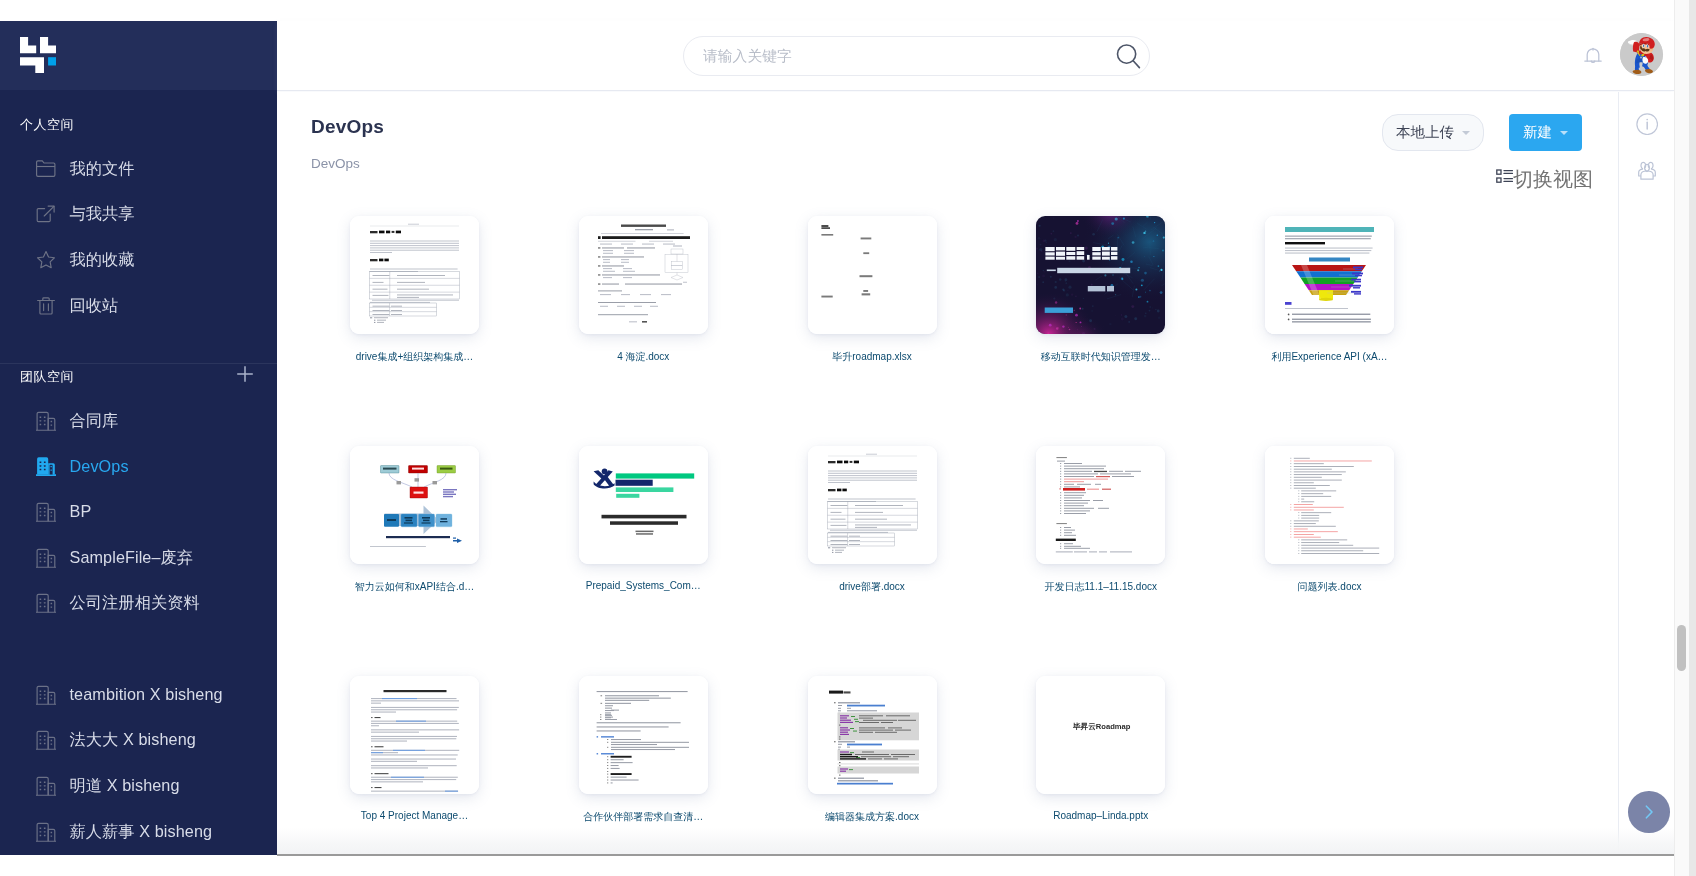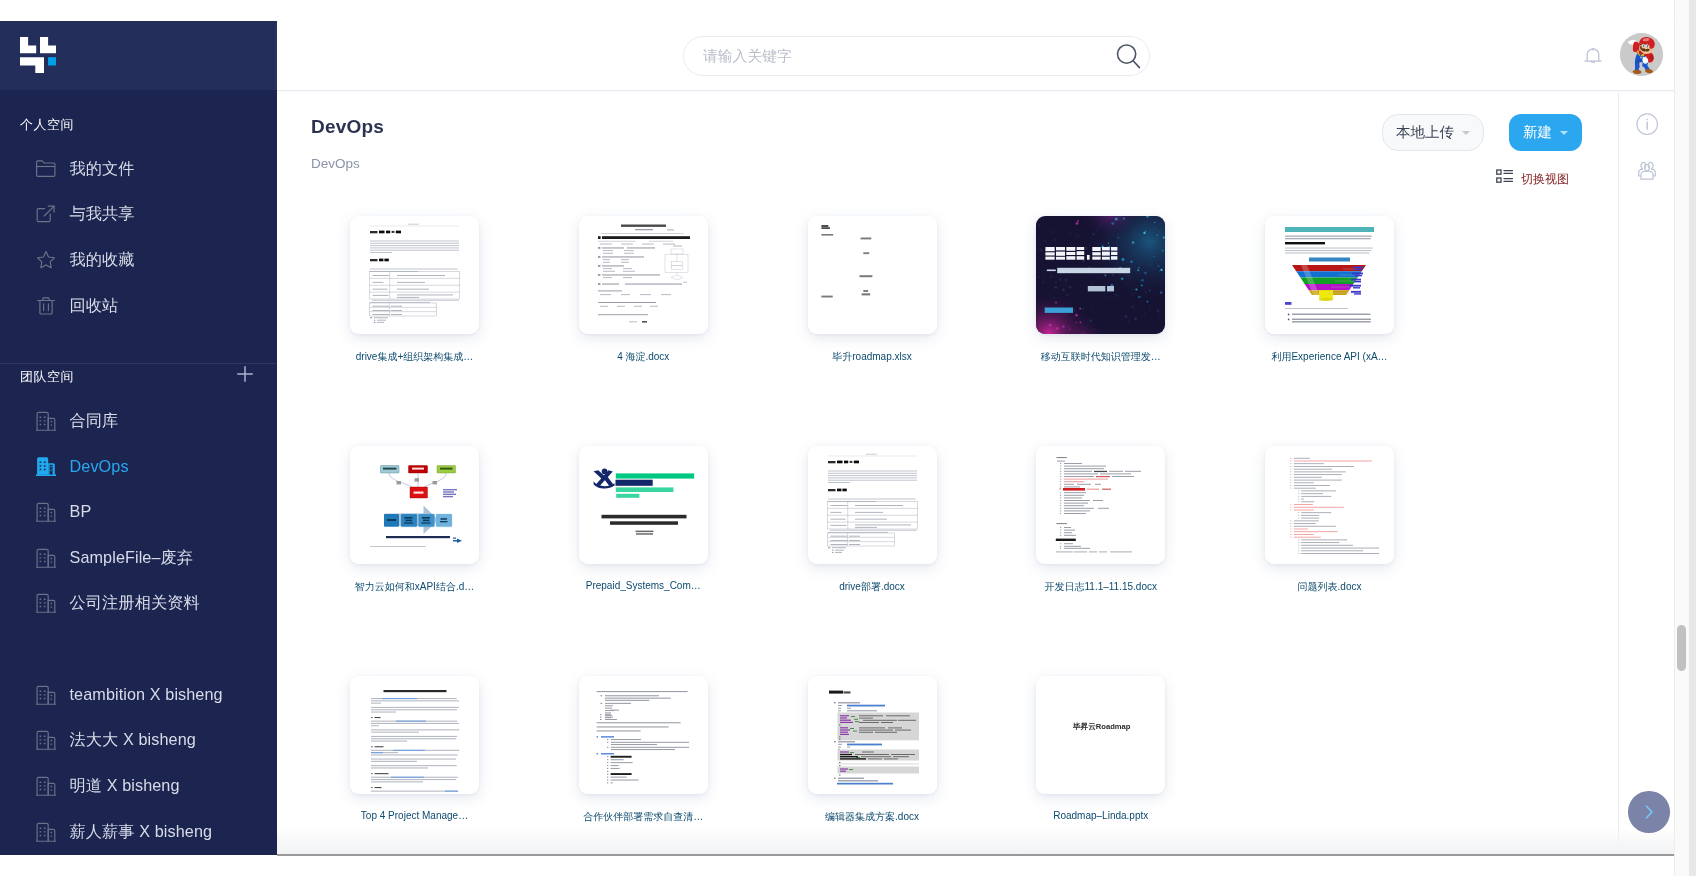--- a/index.html
+++ b/index.html
@@ -30,27 +30,27 @@
 
   
   .main{position:absolute;left:277px;top:92px;width:1341px;height:763px;background:#fff;overflow:hidden;}
   .mainfade{position:absolute;left:277px;top:828px;width:1397px;height:27px;pointer-events:none;
             background:linear-gradient(to bottom, rgba(248,248,249,0) 0%, rgba(245,246,247,0.9) 60%, rgba(242,243,245,1) 100%);}
   .page-title{position:absolute;left:34px;top:24px;font-size:19px;font-weight:bold;color:#2b3350;letter-spacing:.2px;}
   .crumb{position:absolute;left:34px;top:64px;font-size:13.5px;color:#8b93a8;}
   .btn-upload{position:absolute;left:1105px;top:22px;width:102px;height:37px;border:1px solid #e3e7ef;border-radius:16px;background:#f7f9fb;
               display:flex;align-items:center;justify-content:center;cursor:pointer;box-sizing:border-box;}
   .btn-upload .t{font-size:14.5px;color:#3d4355;}
-  .btn-new{position:absolute;left:1232px;top:22px;width:73px;height:37px;border-radius:12px;background:#2ba7f0;
+  .btn-new{position:absolute;left:1232px;top:22px;width:73px;height:37px;border-radius:4px;background:#2ba7f0;
            display:flex;align-items:center;justify-content:center;cursor:pointer;box-sizing:border-box;}
   .btn-new .t{font-size:14.5px;color:#fff;}
   .caret{width:0;height:0;border-left:4.5px solid transparent;border-right:4.5px solid transparent;border-top:4.5px solid #c3cad6;margin-left:8px;}
   .caret.w{border-top-color:#b8e0fa;}
   .switchview{position:absolute;left:1219px;top:77px;display:flex;align-items:center;cursor:pointer;}
-  .switchview .t{font-size:12px;color:#7f1d1d;margin-left:8px;line-height:18px;}
+  .switchview .t{font-size:20px;color:#737373;line-height:18px;}
 
   
   .grid{position:absolute;left:23px;top:124px;width:1295px;}
   .cell{position:absolute;width:229px;height:229px;}
   .thumb{position:absolute;left:50%;margin-left:-64.5px;top:0;width:129px;height:118px;background:#fff;border-radius:9px;
          box-shadow:0 4px 14px rgba(118,132,172,.19), 0 1px 3px rgba(118,132,172,.10);overflow:hidden;cursor:pointer;}
   .thumb .inner{position:absolute;left:0;top:0;width:129px;height:118px;}
   .fname{position:absolute;left:23.5px;top:134px;width:182px;text-align:center;font-size:10px;color:#0c4a6e;
          white-space:nowrap;overflow:hidden;text-overflow:ellipsis;cursor:pointer;}
 

